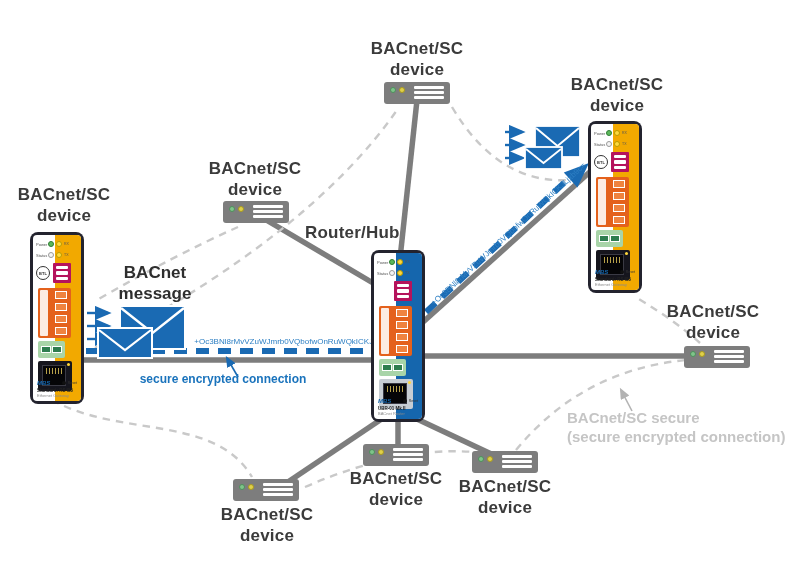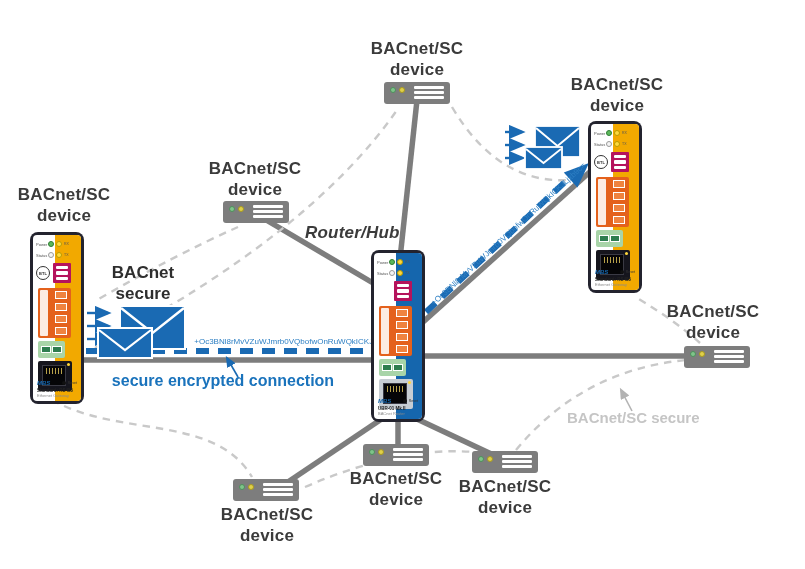--- a/index.html
+++ b/index.html
@@ -5,23 +5,23 @@
   html,body{margin:0;padding:0;background:#fff;}
   .canvas{position:relative;width:805px;height:569px;background:#ffffff;overflow:hidden;
           font-family:"Liberation Sans",sans-serif;}
   svg{position:absolute;left:0;top:0;}
   .layer-lines{z-index:1;}
   .layer-envelopes{z-index:6;pointer-events:none;}
 
   
   .lbl{position:absolute;z-index:5;font-weight:700;font-size:17px;line-height:21px;
        color:#3b3b3b;text-align:center;letter-spacing:.2px;}
-  .lbl-router{position:absolute;z-index:5;font-weight:700;font-size:17px;color:#3b3b3b;letter-spacing:.2px;font-style:italic;}
-  .lbl-msg{position:absolute;z-index:5;font-weight:700;font-size:17px;line-height:21px;color:#2e2e2e;text-align:center;}
-  .lbl-secure{position:absolute;z-index:5;font-weight:700;font-size:16px;color:#1a73bc;text-align:center;width:240px;}
+  .lbl-router{position:absolute;z-index:5;font-weight:700;font-size:17px;color:#3b3b3b;letter-spacing:.2px;}
+  .lbl-msg{position:absolute;z-index:5;font-weight:700;font-size:17px;line-height:21px;color:#2e2e2e;text-align:center;margin-left:12px;}
+  .lbl-secure{position:absolute;z-index:5;font-weight:700;font-size:12px;color:#1a73bc;text-align:center;width:240px;}
   .lbl-direct{position:absolute;z-index:5;font-weight:600;font-size:15px;line-height:19px;color:#c5c5c5;text-align:left;}
 
   
   .srv{position:absolute;z-index:3;width:66px;height:22px;background:#7d7d7d;border-radius:3px;}
   .srv i{position:absolute;width:6px;height:6px;border-radius:50%;top:5px;box-sizing:border-box;}
   .srv .g{left:6px;background:#7fc48a;border:1px solid #4e8f5c;}
   .srv .y{left:15px;background:#e0d04a;border:1px solid #a89a20;}
   .srv b{position:absolute;right:6px;width:30px;height:3px;background:#fff;border-radius:1px;}
   .srv .v1{top:4px}.srv .v2{top:9px}.srv .v3{top:14px}
 
@@ -374,22 +374,23 @@
     </div>
   <div class="lbl" style="left:440px;top:476px;width:130px">
     <div>BACnet/SC</div>
       <div>device</div>
     </div>
 
   <div class="lbl-router" style="left:305px;top:223px">Router/Hub</div>
 
   <div class="lbl-msg" style="left:82px;top:262px;width:122px">
     <div>BACnet</div>
-      <div>secure</div>
+      <div>message</div>
     </div>
 
   <div class="lbl-secure" style="left:103px;top:372px">secure encrypted connection</div>
 
   <div class="lbl-direct" style="left:567px;top:408px;width:235px">
     <div>BACnet/SC secure</div>
+    <div>(secure encrypted connection)</div>
     </div>
 
 </div>
 
 </body></html>

